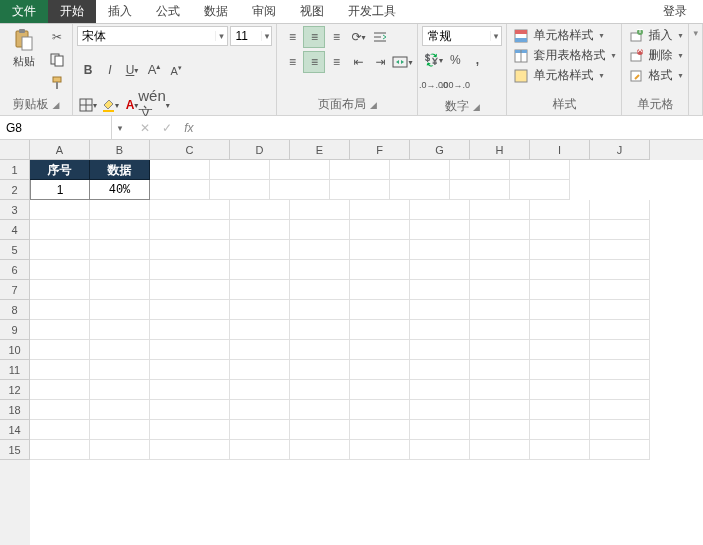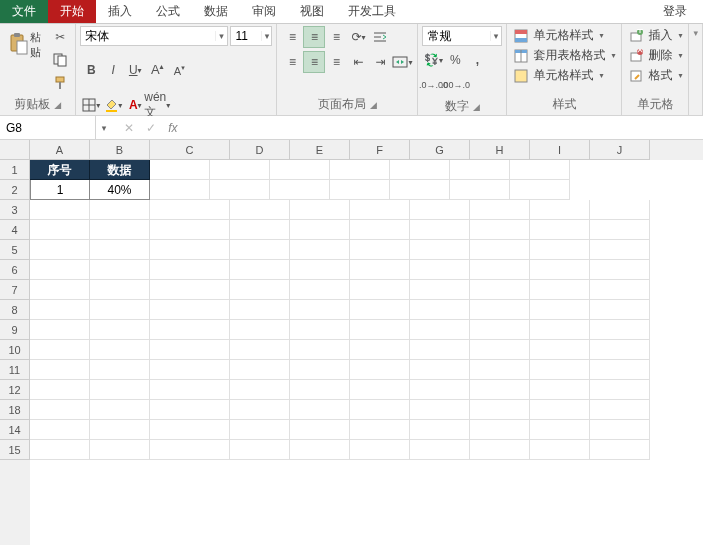--- a/index.html
+++ b/index.html
@@ -1,41 +1,41 @@
 <!DOCTYPE html>
 <html><head>
 <meta charset="utf-8">
 <style>
 *{box-sizing:border-box;margin:0;padding:0;font-family:"Microsoft YaHei",SimSun,sans-serif;font-size:12px;user-select:none}
 body{background:#fff;width:703px;height:545px;overflow:hidden;display:flex;flex-direction:column}
 .tabbar{background:#fff;height:24px;display:flex;align-items:stretch;border-bottom:1px solid #ccc}
 .tab{padding:4px 12px;color:#444;cursor:pointer;display:flex;align-items:center}
 .tab.file{background:#217346;color:#fff}
-.tab.active{background:#b91c1c;color:#fff}
+.tab.active{background:#404040;color:#fff}
 .tab.login{margin-left:auto;padding-right:16px}
 .ribbon{height:92px;background:#f1f1f1;display:flex;border-bottom:1px solid #d4d4d4}
 .group{display:flex;flex-direction:column;border-right:1px solid #d4d4d4;padding:2px 4px 0}
 .group-body{flex:1;display:flex;align-items:flex-start;gap:2px}
 .group-label{text-align:center;font-size:11px;color:#666;padding:2px 0;display:flex;justify-content:center;align-items:center;gap:4px}
 .dlg{font-size:9px;color:#888;cursor:pointer}
-.bigbtn{display:flex;flex-direction:row;align-items:center;padding:2px 4px;cursor:pointer;min-width:40px}
+.bigbtn{display:flex;flex-direction:column;align-items:center;padding:2px 4px;cursor:pointer;min-width:40px}
 .bigbtn .ic{width:24px;height:24px;display:flex;align-items:center;justify-content:center}
 .bigbtn .lbl{font-size:11px;color:#444;margin-top:2px}
 .col{display:flex;flex-direction:column;gap:1px}
 .smbtn{width:22px;height:22px;display:flex;align-items:center;justify-content:center;cursor:pointer;color:#555}
 .smbtn.active{background:#c8e0cf;border:1px solid #9bc2a6}
 .row{display:flex;gap:0;align-items:center}
 .combo{display:flex;align-items:center;border:1px solid #ccc;background:#fff;height:20px}
 .combo input{border:none;outline:none;padding:0 4px;width:100%;font-size:12px;background:transparent}
 .combo .dd{width:14px;text-align:center;color:#666;font-size:9px;cursor:pointer;border-left:1px solid #eee}
 .menuitem{display:flex;align-items:center;gap:4px;padding:1px 2px;cursor:pointer;color:#444;white-space:nowrap}
 .menuitem .ic{width:16px;height:16px;display:flex;align-items:center;justify-content:center}
 .menuitem .dd{font-size:8px;color:#666;margin-left:2px}
 .namebox{height:24px;display:flex;align-items:center;border-bottom:1px solid #d4d4d4;background:#fff}
-.nb-cell{width:96px;border-right:1px solid #d4d4d4;height:100%;display:flex;align-items:center}
+.nb-cell{width:112px;border-right:1px solid #d4d4d4;height:100%;display:flex;align-items:center}
 .nb-cell input{border:none;outline:none;width:100%;padding:0 6px;font-size:12px}
 .nb-dd{width:16px;text-align:center;color:#666;font-size:9px;cursor:pointer}
 .nb-btns{display:flex;gap:12px;padding:0 12px;color:#bbb}
 .fx{font-style:italic;color:#888}
 .formula{flex:1;padding:0 6px}
 .sheet{flex:1;display:flex;overflow:hidden;position:relative}
 .corner{width:30px;height:20px;background:#f0f0f0;border-right:1px solid #ccc;border-bottom:1px solid #ccc;position:absolute;left:0;top:0;z-index:3}
 .colheads{position:absolute;left:30px;top:0;right:0;height:20px;display:flex;background:#f0f0f0;z-index:2}
 .ch{border-right:1px solid #ccc;border-bottom:1px solid #ccc;text-align:center;line-height:20px;color:#555;font-size:11px}
 .rowheads{position:absolute;left:0;top:20px;bottom:0;width:30px;background:#f0f0f0;z-index:2}
@@ -153,21 +153,21 @@
                 <rect x="2" y="12" width="11" height="2" fill="#ffc000"></rect>
               </svg>
             </span>
             <span style="font-size:8px">▾</span>
           </div>
         <div class="smbtn">
             <span><span style="color:#c00;font-weight:bold">A</span></span>
             <span style="font-size:8px">▾</span>
           </div>
         <div class="smbtn">
-            <span style="font-size:12px">wén<br>文</span>
+            <span style="font-size:15px">wén<br>文</span>
             <span style="font-size:8px">▾</span>
           </div>
       </div>
     </div>
     <div class="group-label">
         <span>字体</span>
         <span class="dlg">◢</span>
       </div>
   </div>
 
@@ -401,21 +401,21 @@
         <div class="cell" style="width: 60px;"></div>
         <div class="cell" style="width: 60px;"></div>
         <div class="cell" style="width: 60px;"></div>
         <div class="cell" style="width: 60px;"></div>
         <div class="cell" style="width: 60px;"></div>
         <div class="cell" style="width: 60px;"></div>
         <div class="cell" style="width: 60px;"></div>
       </div>
       <div class="crow">
         <div class="cell data first" style="width: 60px;">1</div>
-        <div class="cell data" style="width: 60px;">40%</div>
+        <div class="cell data" style="width: 60px; font-family: Liberation Mono, monospace;">40%</div>
         <div class="cell" style="width: 60px;"></div>
         <div class="cell" style="width: 60px;"></div>
         <div class="cell" style="width: 60px;"></div>
         <div class="cell" style="width: 60px;"></div>
         <div class="cell" style="width: 60px;"></div>
         <div class="cell" style="width: 60px;"></div>
         <div class="cell" style="width: 60px;"></div>
       </div>
       <div class="crow">
         <div class="cell" style="width: 60px;"></div>

